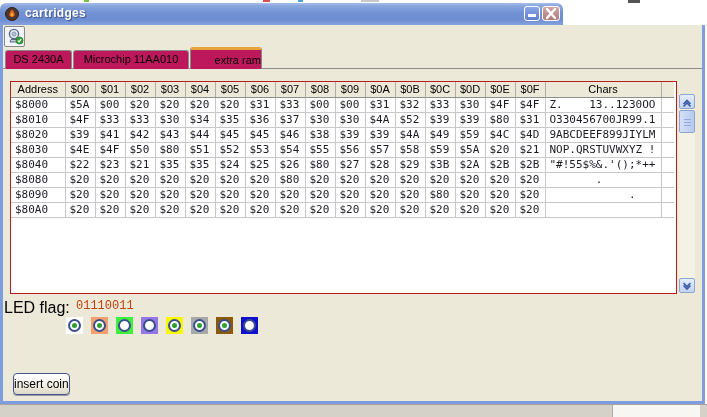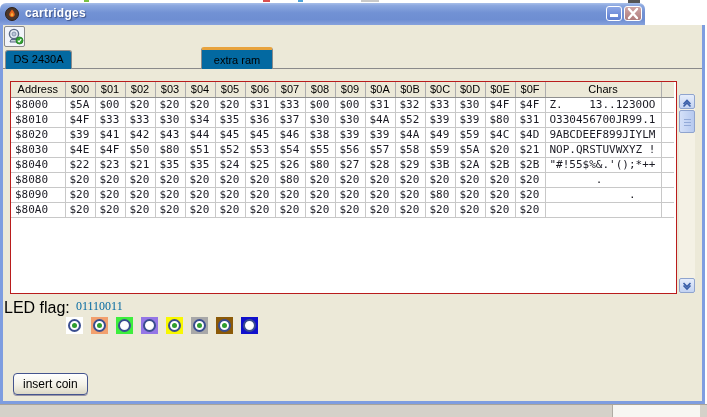--- a/index.html
+++ b/index.html
@@ -10,21 +10,21 @@
   }
   
   .top-strip { position:absolute; left:0; top:0; width:707px; height:3px; background:#ffffff; }
   .speck { position:absolute; top:0; height:2px; }
   .bottom-strip { position:absolute; left:0; top:404px; width:707px; height:13px; background:#D5D1C9; border-top:1px solid #A8A49C; }
   .bottom-white { position:absolute; left:612px; top:405px; width:88px; height:12px; background:#F7F6F2; border-left:1px solid #b0aca4; }
 
   
   .window { position:absolute; left:0; top:3px; width:705px; height:401px; }
   .titlebar {
-    position:absolute; left:0; top:0; width:645px; height:22px;
+    position:absolute; left:0; top:0; width:563px; height:22px;
     border-radius:6px 6px 0 0;
     background:linear-gradient(180deg,#A9BFE9 0%,#8BA7DF 12%,#7191D4 45%,#6E8ED2 75%,#87A2DD 100%);
     text-align:center;
   }
   .title-icon { position:absolute; left:5px; top:4px; width:14px; height:14px; }
   .title-text {
     position:absolute; left:25px; top:3px; color:#ffffff; font-size:12px; font-weight:bold;
     text-shadow:1px 1px 1px rgba(10,20,60,.5); letter-spacing:.3px;
   }
   .win-btn { position:absolute; top:3px; height:15px; border:1px solid #ffffff; border-radius:3px; }
@@ -39,21 +39,21 @@
 
   
   .tool-btn {
     position:absolute; left:1px; top:1px; width:21px; height:21px;
     border:1px solid #8A8A8A; border-radius:2px; background:#F2F5FA; padding:0;
   }
 
   
   .tabline { position:absolute; left:0; top:43px; width:699px; height:1px; background:#8a8a8a; }
   .tab {
-    position:absolute; top:25px; height:19px; background:#0369a1;
+    position:absolute; top:25px; height:19px; background:#be185d;
     border:1px solid #8a8a8a; border-bottom:none; border-radius:3px 3px 0 0;
     font-size:11px; text-align:center; line-height:17px; color:#000; z-index:1;
   }
   .tab.active {
     top:22px; height:22px; z-index:3; line-height:20px;
     border-top:3px solid #E8A33D; font-weight:normal;
   }
 
   
   .table-wrap {
@@ -84,33 +84,33 @@
   }
   .sb-up { top:0; } .sb-down { bottom:0; }
   .sb-thumb {
     position:absolute; left:0; top:16px; width:16px; height:23px;
     background:linear-gradient(90deg,#D4E0F8,#B6C9EF); border:1px solid #8FA4CE; border-radius:2px;
   }
   .sb-thumb .grip { position:absolute; left:4px; width:7px; height:1px; background:#93AAD8; }
 
   
   .led-label { position:absolute; left:1px; top:274px; font-size:16px; color:#000; }
-  .led-value { position:absolute; left:73px; top:274px; font-size:12px; font-family:Liberation Serif, serif; color:#0369a1; }
+  .led-value { position:absolute; left:73px; top:274px; font-size:12px; font-family:Liberation Mono, monospace; color:#c2410c; }
   .radio-row { position:absolute; left:63px; top:292px; display:flex; gap:8px; }
   .radio { width:17px; height:17px; position:relative; display:inline-block; }
   .rc {
     position:absolute; left:2px; top:2px; width:13px; height:13px; border-radius:50%;
     border:2px solid #3A4E8F; background:radial-gradient(circle at 40% 35%, #ffffff 55%, #d7dde9);
   }
   .rdot { position:absolute; left:50%; top:50%; width:5px; height:5px; margin:-2.5px 0 0 -2.5px; border-radius:50%; background:#2E9E2E; display:none; }
   .radio.sel .rdot { display:block; }
 
   
   .insert-btn {
-    position:absolute; left:10px; top:348px; height:22px; padding:0 9px;
+    position:absolute; left:10px; top:348px; height:22px; padding:0 0;
     font-size:12px; font-family:"Liberation Sans", sans-serif; color:#000;
     border:1px solid #44548E; border-radius:4px;
     background:linear-gradient(180deg,#ffffff 0%,#F3F1E6 55%,#DCD8C6 100%);
     box-shadow:0 1px 0 #9a96a8;
   }
 </style>
 </head>
 <body>
 
 <div class="top-strip">
@@ -153,21 +153,24 @@
         <path d="M5 12.5 L11 12.5 L12 15 L4 15 Z" fill="#C7CFDC" stroke="#5A6A85" stroke-width="1"></path>
         <circle cx="13.5" cy="13.5" r="3.5" fill="#35A435" stroke="#1E7A1E" stroke-width="0.8"></circle>
         <path d="M11.8 13.6 L13.1 14.9 L15.2 12.2" stroke="#ffffff" stroke-width="1.2" fill="none"></path>
       </svg>
     </button>
 
     <div class="tabline"></div>
     <div class="tab" style="left:2px;width:67px;">
       <span>DS 2430A</span>
     </div>
-    <div class="tab active" style="left:198px;width:72px;">
+    <div class="tab" style="left:70px;width:116px;">
+      <span>Microchip 11AA010</span>
+    </div>
+    <div class="tab active" style="left:187px;width:72px;text-align:right;">
       <span>extra ram</span>
     </div>
 
     <div class="table-wrap">
       <table class="hex">
         <thead>
             <tr>
               <th class="addr">Address</th>
               <th class="byte">$00</th>
               <th class="byte">$01</th>

